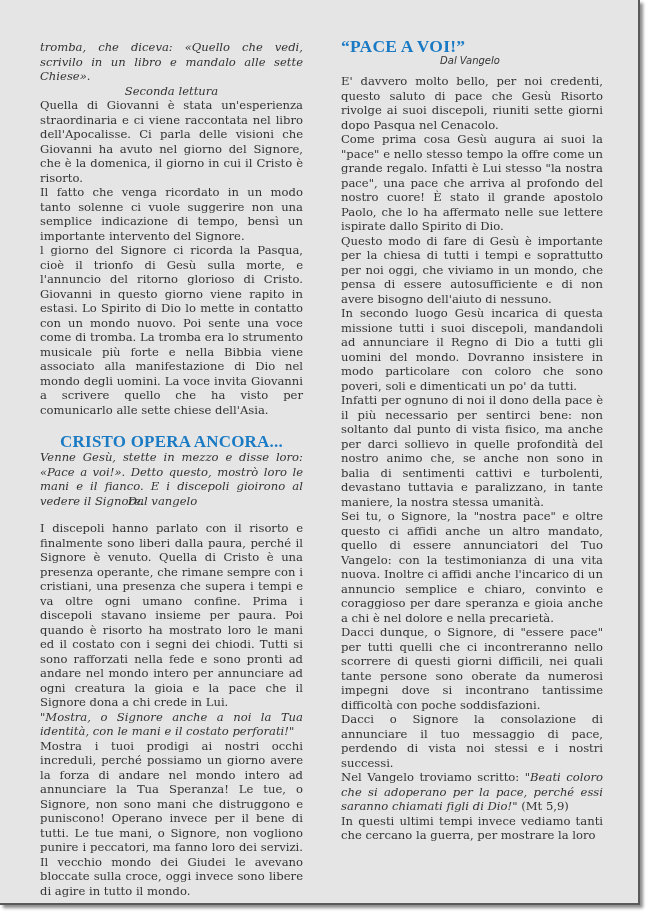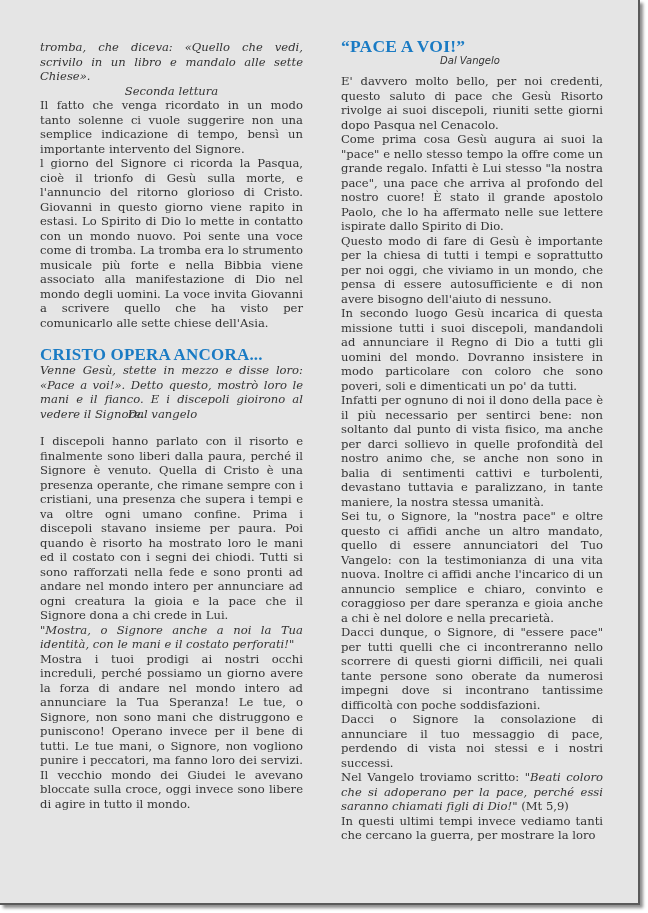--- a/index.html
+++ b/index.html
@@ -18,37 +18,38 @@
     font-size: 11.6px; line-height: 14.5px; color: #333333;
     text-align: justify;
   }
   .col-left { left: 40px; width: 263px; }
   .col-right { left: 341px; width: 262px; top: 38px; }
   .col p { margin: 0; }
   .it { font-style: italic; }
   .right { text-align: center; }
   .heading {
     font-family: "Liberation Serif", "DejaVu Serif", serif;
-    font-weight: bold; color: #1a7bc4; 
+    font-weight: bold; color: #1a7bc4; text-align: center;
     font-size: 17px; line-height: 17px; letter-spacing: 0.2px;
   }
   .heading-right { text-align: left; font-size: 17.5px; margin-bottom: 12px; }
   .source-sans { font-family: "DejaVu Sans", "Liberation Sans", sans-serif; font-style: italic; font-size: 10px; }
   .gap { height: 13px; }
   .gap-sm { height: 6px; }
   .gap-h { height: 16px; }
 </style>
 </head>
 <body>
 
 <div class="page">
 
   <div class="col col-left">
     <p class="it">tromba, che diceva: «Quello che vedi, scrivilo in un libro e mandalo alle sette Chiese».</p>
     <p class="it right">Seconda lettura</p>
+    <p>Quella di Giovanni è stata un'esperienza straordinaria e ci viene raccontata nel libro dell'Apocalisse. Ci parla delle visioni che Giovanni ha avuto nel giorno del Signore, che è la domenica, il giorno in cui il Cristo è risorto.</p>
     <p>Il fatto che venga ricordato in un modo tanto solenne ci vuole suggerire non una semplice indicazione di tempo, bensì un importante intervento del Signore.</p>
     <p>l giorno del Signore ci ricorda la Pasqua, cioè il trionfo di Gesù sulla morte, e l'annuncio del ritorno glorioso di Cristo. Giovanni in questo giorno viene rapito in estasi. Lo Spirito di Dio lo mette in contatto con un mondo nuovo. Poi sente una voce come di tromba. La tromba era lo strumento musicale più forte e nella Bibbia viene associato alla manifestazione di Dio nel mondo degli uomini. La voce invita Giovanni a scrivere quello che ha visto per comunicarlo alle sette  chiese dell'Asia.</p>
     <div class="gap-h"></div>
     <div class="heading">
       <div>CRISTO OPERA ANCORA...</div>
     </div>
     <p class="it">Venne Gesù, stette in mezzo e disse loro: «Pace a voi!». Detto questo, mostrò loro le mani e il fianco. E i discepoli gioirono al vedere il Signore.</p>
     <p class="it right" style="margin-top:-14.5px;padding-right:18px;">Dal vangelo</p>
     <div class="gap"></div>
     <p>I discepoli hanno parlato con il risorto e finalmente sono liberi dalla paura, perché il Signore è venuto. Quella di Cristo è una presenza operante, che rimane sempre con i cristiani, una presenza che supera i tempi e va oltre ogni umano confine. Prima i discepoli stavano insieme per paura. Poi quando è risorto ha mostrato loro le mani ed il costato con i segni dei chiodi. Tutti si sono rafforzati nella fede e sono pronti ad andare nel mondo intero per annunciare ad ogni creatura la gioia e la pace che il Signore dona a chi crede in Lui.</p>

